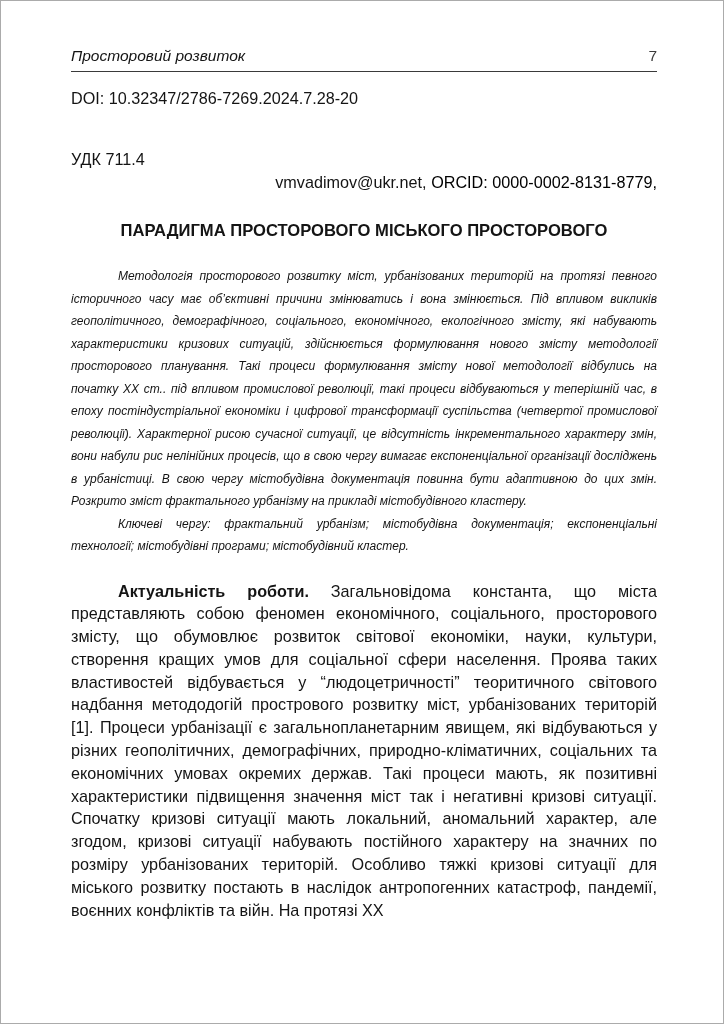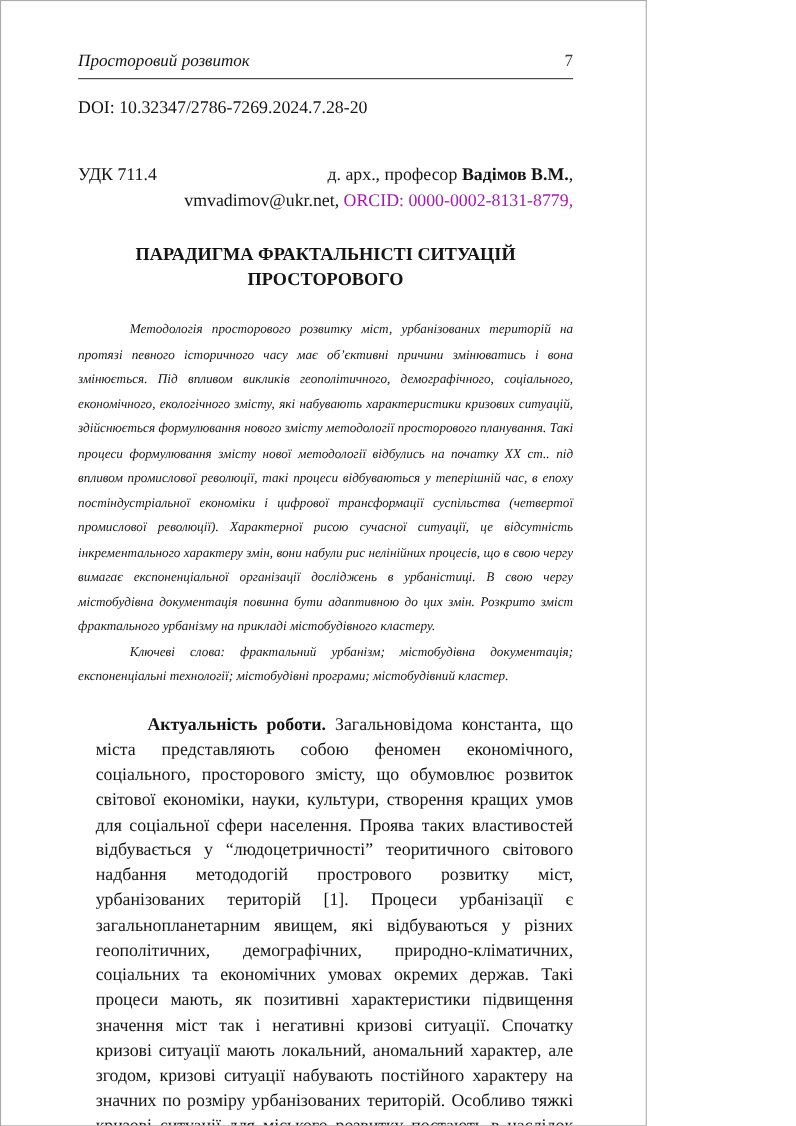--- a/index.html
+++ b/index.html
@@ -1,76 +1,75 @@
 <!DOCTYPE html>
 <html><head>
 <meta charset="utf-8">
 <style>
   * { margin:0; padding:0; box-sizing:border-box; }
   html, body { background:#ffffff; }
   .page {
-    width:588px; height:1024px;
+    width:724px; height:1024px;
     background:#ffffff;
     border:1px solid #ababab;
-    font-family:Liberation Serif, serif;
+    font-family:Liberation Sans, sans-serif;
     font-size:16px;
     color:#141414;
     padding:46px 66px 30px 70px;
     overflow:hidden;
   }
   .running-head {
     display:flex; justify-content:space-between; align-items:baseline;
     font-size:15.5px;
   }
   .journal { font-style:italic; }
   .pageno { color:#3c3c3c; }
   .rule { border:0; border-top:1.4px solid #3a3a3a; margin:6px 0 15px 0; }
   .meta-line { line-height:23px; font-size:16.2px; }
   .udc-row { display:flex; justify-content:space-between;margin-top:38px; }
   .right { text-align:right; }
-  .orcid { color:#a21caf; text-decoration:none; cursor:pointer; }
+  .orcid { color:#000000; text-decoration:none; cursor:pointer; }
   .title {
     font-size:16.6px; font-weight:bold; text-align:center;
     line-height:23px; margin:25px 0 23px 0;
   }
   .tline { display:block; }
   p { margin:0; }
   .abstract, .keywords {
     font-style:italic; text-align:justify;
     text-indent:47px; line-height:22.5px; font-size:12px;
   }
   .bodytext {
     margin-top:22px; text-align:justify;
-    text-indent:47px; line-height:22.8px; font-size:16.2px;margin-left:16px;
+    text-indent:47px; line-height:22.8px; font-size:16.2px;
   }
 </style>
 </head>
 <body>
 
 <div class="page">
 
   <div class="running-head">
     <span class="journal">Просторовий розвиток</span>
     <span class="pageno">7</span>
   </div>
 
   <hr class="rule">
 
   <div class="meta">
     <div class="meta-line">DOI: 10.32347/2786-7269.2024.7.28-20</div>
     <div class="meta-line udc-row">
       <span>УДК 711.4</span>
-      <span><span>д. арх., професор </span><b>Вадімов В.М.</b><span>,</span></span>
     </div>
     <div class="meta-line right"><span>vmvadimov@ukr.net, </span><a class="orcid" href="#">ORCID: 0000-0002-8131-8779,</a></div>
   </div>
 
   <h1 class="title">
-    <span class="tline">ПАРАДИГМА ФРАКТАЛЬНІСТІ СИТУАЦІЙ ПРОСТОРОВОГО</span>
+    <span class="tline">ПАРАДИГМА ПРОСТОРОВОГО МІСЬКОГО ПРОСТОРОВОГО</span>
   </h1>
 
   <p class="abstract">Методологія просторового розвитку міст, урбанізованих територій на протязі певного історичного часу має об’єктивні причини змінюватись і вона змінюється. Під впливом викликів геополітичного, демографічного, соціального, економічного, екологічного змісту, які набувають характеристики кризових ситуацій, здійснюється формулювання нового змісту методології просторового планування. Такі процеси формулювання змісту нової методології відбулись на початку XX ст.. під впливом промислової революції, такі процеси відбуваються у теперішній час, в епоху постіндустріальної економіки і цифрової трансформації суспільства (четвертої промислової революції). Характерної рисою сучасної ситуації, це відсутність інкрементального характеру змін, вони набули рис нелінійних процесів, що в свою чергу вимагає експоненціальної організації досліджень в урбаністиці. В свою чергу містобудівна документація повинна бути адаптивною до цих змін. Розкрито зміст фрактального урбанізму на прикладі містобудівного кластеру.</p>
 
-  <p class="keywords"><span>Ключеві слова:</span><span> фрактальний урбанізм; містобудівна документація; експоненціальні технології; містобудівні програми; містобудівний кластер.</span></p>
+  <p class="keywords"><span>Ключеві чергу:</span><span> фрактальний урбанізм; містобудівна документація; експоненціальні технології; містобудівні програми; містобудівний кластер.</span></p>
 
   <p class="bodytext"><b>Актуальність роботи.</b><span> Загальновідома константа, що міста представляють собою феномен економічного, соціального, просторового змісту, що обумовлює розвиток світової економіки, науки, культури, створення кращих умов для соціальної сфери населення. Проява таких властивостей відбувається у “людоцетричності” теоритичного світового надбання метододогій прострового розвитку міст, урбанізованих територій [1]. Процеси урбанізації є загальнопланетарним явищем, які відбуваються у різних геополітичних, демографічних, природно-кліматичних, соціальних та економічних умовах окремих держав. Такі процеси мають, як позитивні характеристики підвищення значення міст так і негативні кризові ситуації. Спочатку кризові ситуації мають локальний, аномальний характер, але згодом, кризові ситуації набувають постійного характеру на значних по розміру урбанізованих територій. Особливо тяжкі кризові ситуації для міського розвитку постають в наслідок антропогенних катастроф, пандемії, воєнних конфліктів та війн. На протязі XX</span></p>
 
 </div>
 
 </body></html>

